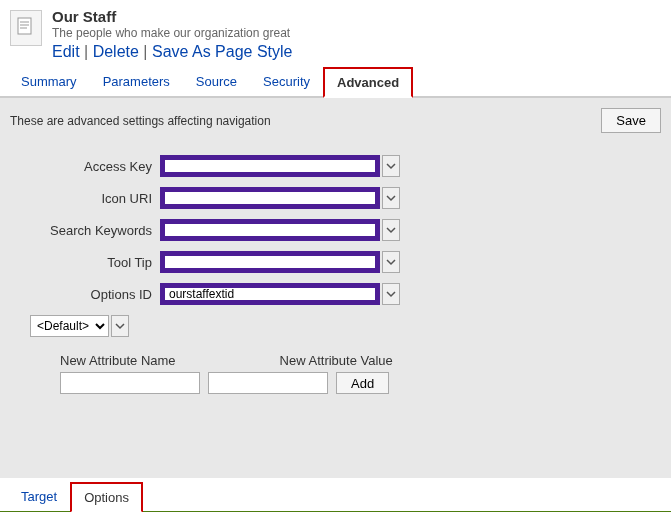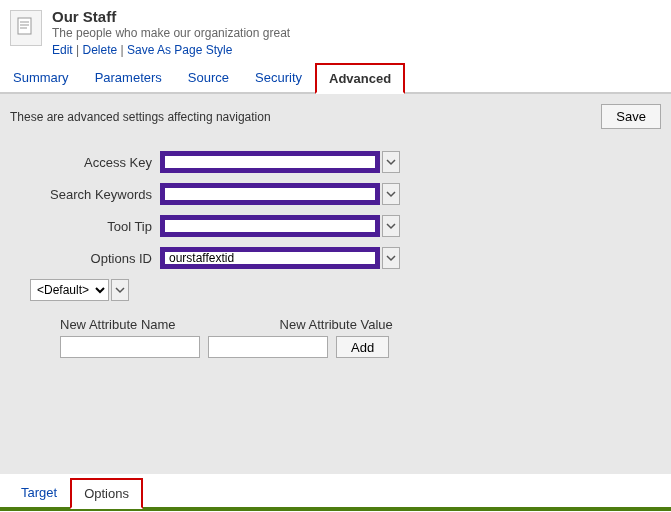--- a/index.html
+++ b/index.html
@@ -4,25 +4,25 @@
   <style>
     * { box-sizing: border-box; margin: 0; padding: 0; }
     body { font-family: Arial, sans-serif; font-size: 13px; color: #333; background: #fff; width: 671px; height: 512px; overflow: hidden; }
 
     .header { padding: 8px 10px 4px 10px; display: flex; align-items: flex-start; gap: 10px; }
     .header-icon { width: 32px; height: 36px; border: 1px solid #ccc; background: #f5f5f5; display: flex; align-items: center; justify-content: center; flex-shrink: 0; margin-top: 2px; }
     .header-icon svg { width: 18px; height: 22px; }
     .header-text { display: flex; flex-direction: column; }
     .header-title { font-size: 15px; font-weight: bold; color: #333; }
     .header-subtitle { font-size: 12px; color: #666; margin-top: 1px; }
-    .header-links { margin-top: 3px; font-size: 12px; }
+    .header-links { margin-top: 3px; font-size: 16px; }
     .header-links a { color: #0645ad; text-decoration: none; }
     .header-links span { color: #666; }
 
-    .tabs { display: flex; border-bottom: 2px solid #ccc; padding: 0 0; margin-top: 2px; }
+    .tabs { display: flex; border-bottom: 2px solid #ccc; padding: 0 8px; margin-top: 2px; }
     .tab { padding: 6px 12px; cursor: pointer; font-size: 13px; color: #0645ad; border: 1px solid transparent; border-bottom: none; margin-bottom: -2px; text-decoration: none; }
     .tab.active { border: 2px solid #cc0000; border-bottom: 2px solid #fff; color: #333; font-weight: bold; margin-bottom: -2px; background: #fff; }
 
     .content { background: #e8e8e8; padding: 10px; min-height: 380px; }
     .content-header { display: flex; justify-content: space-between; align-items: center; margin-bottom: 12px; }
     .content-header-text { font-size: 12px; color: #333; }
     .save-btn { padding: 4px 14px; background: #f5f5f5; border: 1px solid #aaa; cursor: pointer; font-size: 13px; }
 
     .form-area { background: #e8e8e8; padding: 10px 20px; }
     .form-row { display: flex; align-items: center; margin-bottom: 10px; }
@@ -95,20 +95,31 @@
       <div class="form-input-wrap">
         <input class="form-input" type="text" value="" style="">
         <button class="dropdown-btn">
           <svg viewBox="0 0 10 6" fill="none" xmlns="http://www.w3.org/2000/svg">
             <path d="M1 1l4 4 4-4" stroke="#555" stroke-width="1.5"></path>
           </svg>
         </button>
       </div>
     </div>
 
+    <div class="form-row">
+      <span class="form-label">Icon URI</span>
+      <div class="form-input-wrap">
+        <input class="form-input" type="text" value="" style="">
+        <button class="dropdown-btn">
+          <svg viewBox="0 0 10 6" fill="none" xmlns="http://www.w3.org/2000/svg">
+            <path d="M1 1l4 4 4-4" stroke="#555" stroke-width="1.5"></path>
+          </svg>
+        </button>
+      </div>
+    </div>
 
     <div class="form-row">
       <span class="form-label">Search Keywords</span>
       <div class="form-input-wrap">
         <input class="form-input" type="text" value="" style="">
         <button class="dropdown-btn">
           <svg viewBox="0 0 10 6" fill="none" xmlns="http://www.w3.org/2000/svg">
             <path d="M1 1l4 4 4-4" stroke="#555" stroke-width="1.5"></path>
           </svg>
         </button>

